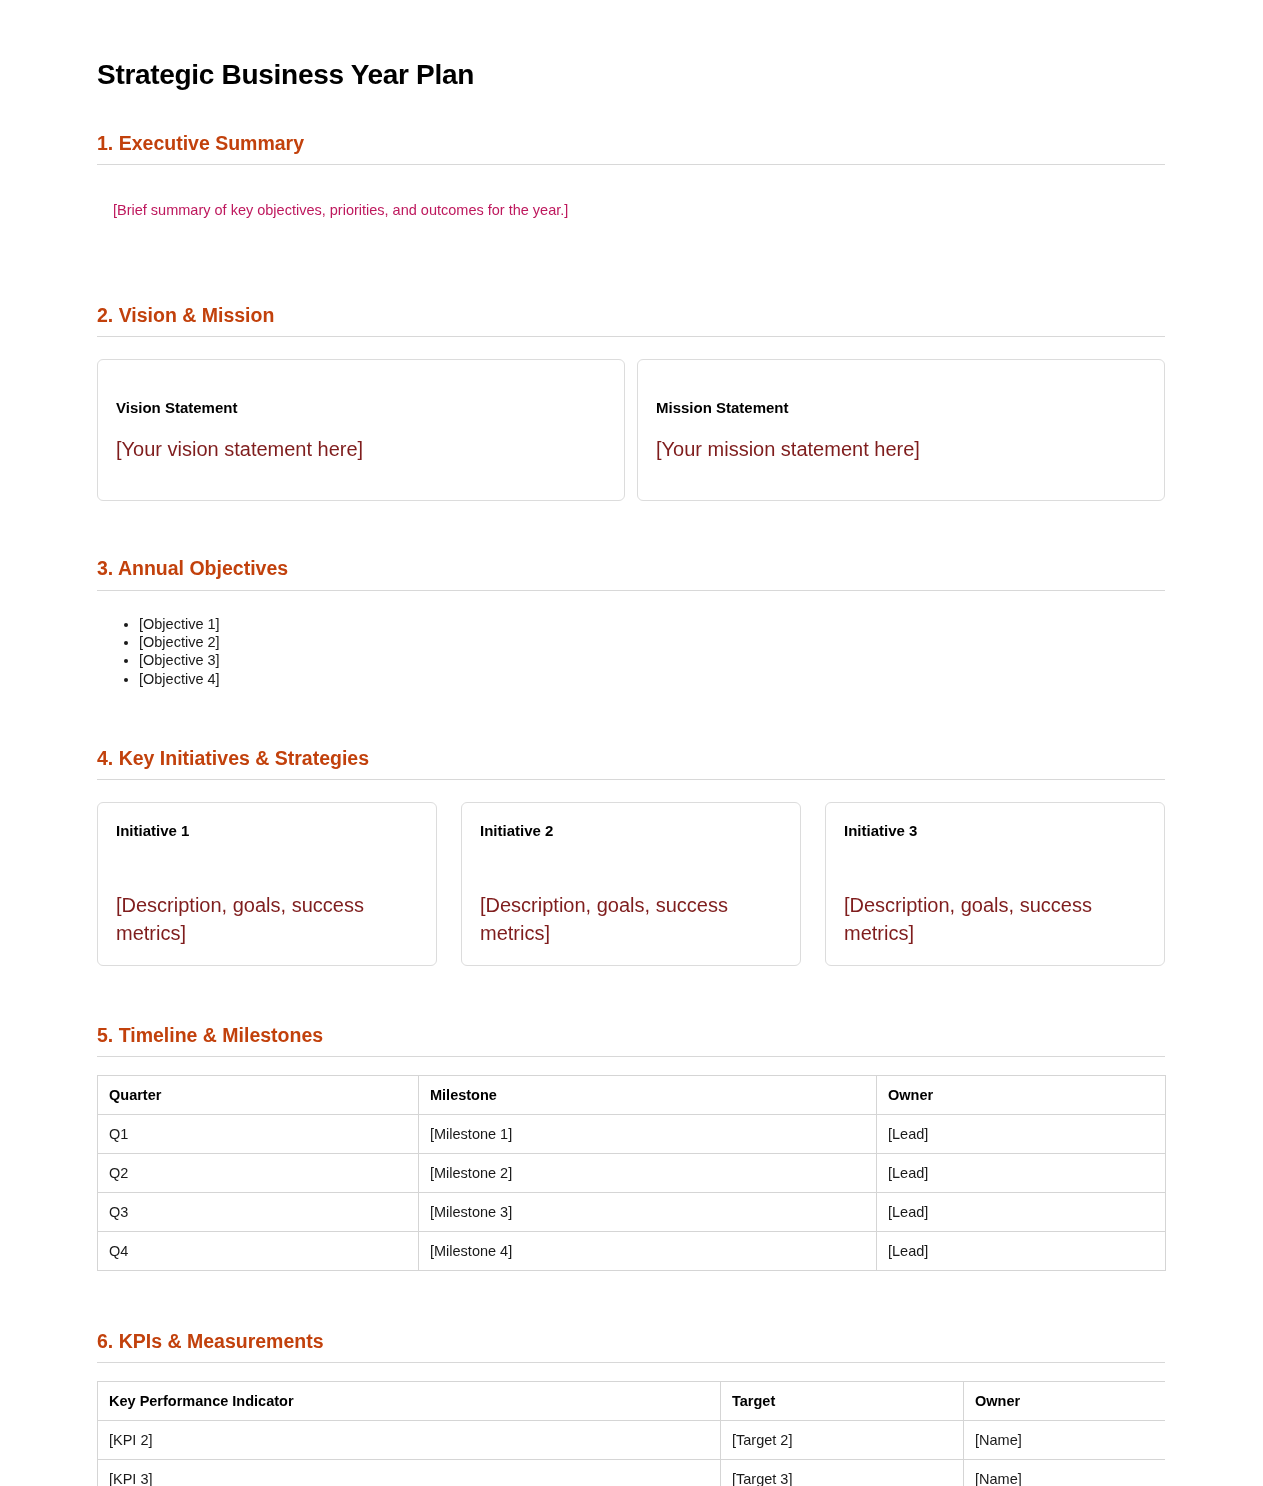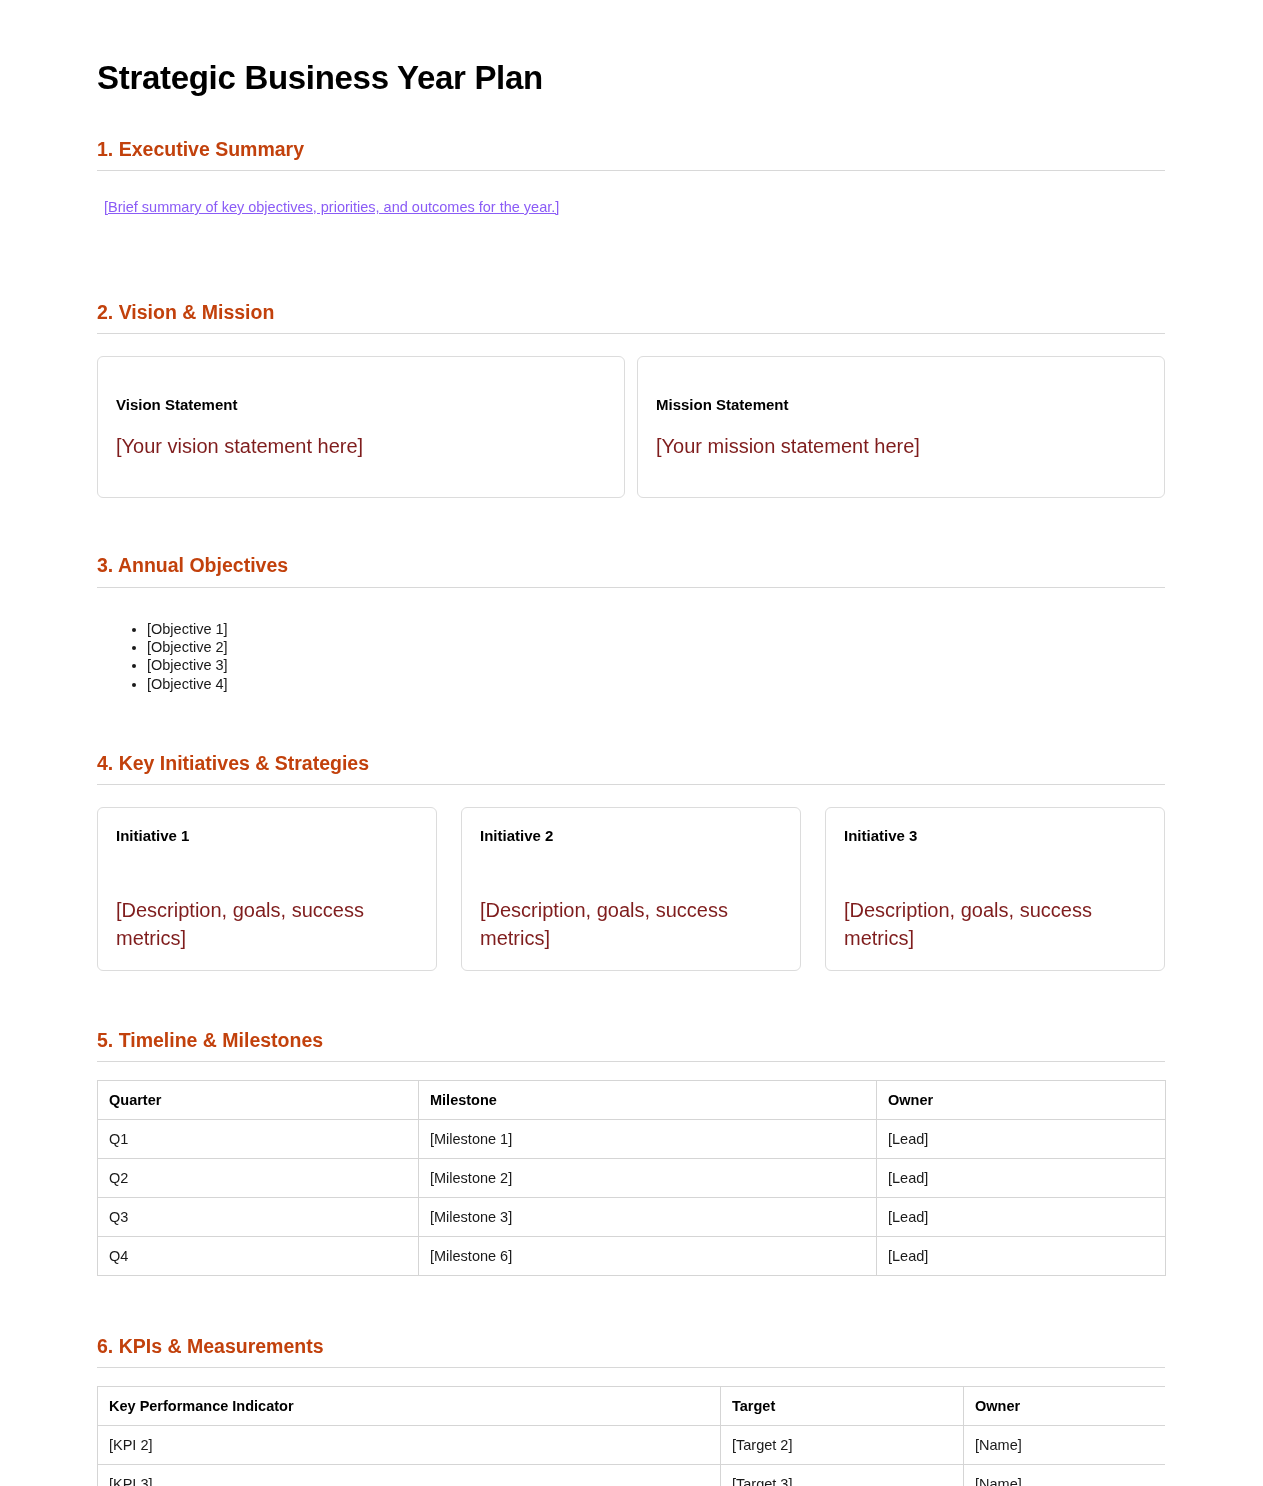--- a/index.html
+++ b/index.html
@@ -23,21 +23,21 @@
   }
   .content {
     position: absolute;
     left: 97px;
     top: 0;
     width: 1068px;
   }
 
   
   .doc-title {
-    font-size: 33px;
+    font-size: 28px;
     font-weight: bold;
     letter-spacing: -0.3px;
     color: #000000;
     margin: 0;
     padding-top: 58px;
     line-height: 1.2;
   }
 
   
   .section {
@@ -55,25 +55,24 @@
   .sec-1 { margin-top: 39px; }
   .sec-2 { margin-top: 82px; }
   .sec-3 { margin-top: 55px; }
   .sec-4 { margin-top: 58px; }
   .sec-5 { margin-top: 57px; }
   .sec-6 { margin-top: 58px; }
 
   
   .body-text {
     font-size: 14.5px;
-    color: #8b5cf6;
+    color: #be185d;
     line-height: 1.45;
-    margin: 7px;
+    margin: 16px;
     padding-top: 19px;
-    text-decoration: underline;
   }
 
   
   .card-grid-2 {
     display: grid;
     grid-template-columns: 1fr 1fr;
     gap: 12px;
     padding-top: 22px;
   }
   .card-grid-3 {
@@ -104,21 +103,21 @@
   .card-text {
     font-size: 20px;
     color: #7f1d1d;
     margin: 0;
     padding-top: 18px;
     line-height: 1.4;
   }
 
   
   .objective-list {
-    margin: 16px;
+    margin: 8px;
     padding-top: 16px;
     padding-left: 34px;
     padding-bottom: 0;
     list-style-type: disc;
   }
   .objective-list li {
     font-size: 14.5px;
     color: #1a1a1a;
     line-height: 1.26;
     padding: 0;
@@ -247,21 +246,21 @@
             <td>[Milestone 2]</td>
             <td>[Lead]</td>
           </tr>
           <tr>
             <td>Q3</td>
             <td>[Milestone 3]</td>
             <td>[Lead]</td>
           </tr>
           <tr>
             <td>Q4</td>
-            <td>[Milestone 6]</td>
+            <td>[Milestone 4]</td>
             <td>[Lead]</td>
           </tr>
         </tbody>
       </table>
     </div>
 
     <div class="section sec-6">
       <h2 class="section-heading">6. KPIs &amp; Measurements</h2>
       <div class="kpi-clip">
         <table class="data-table kpi-table">

